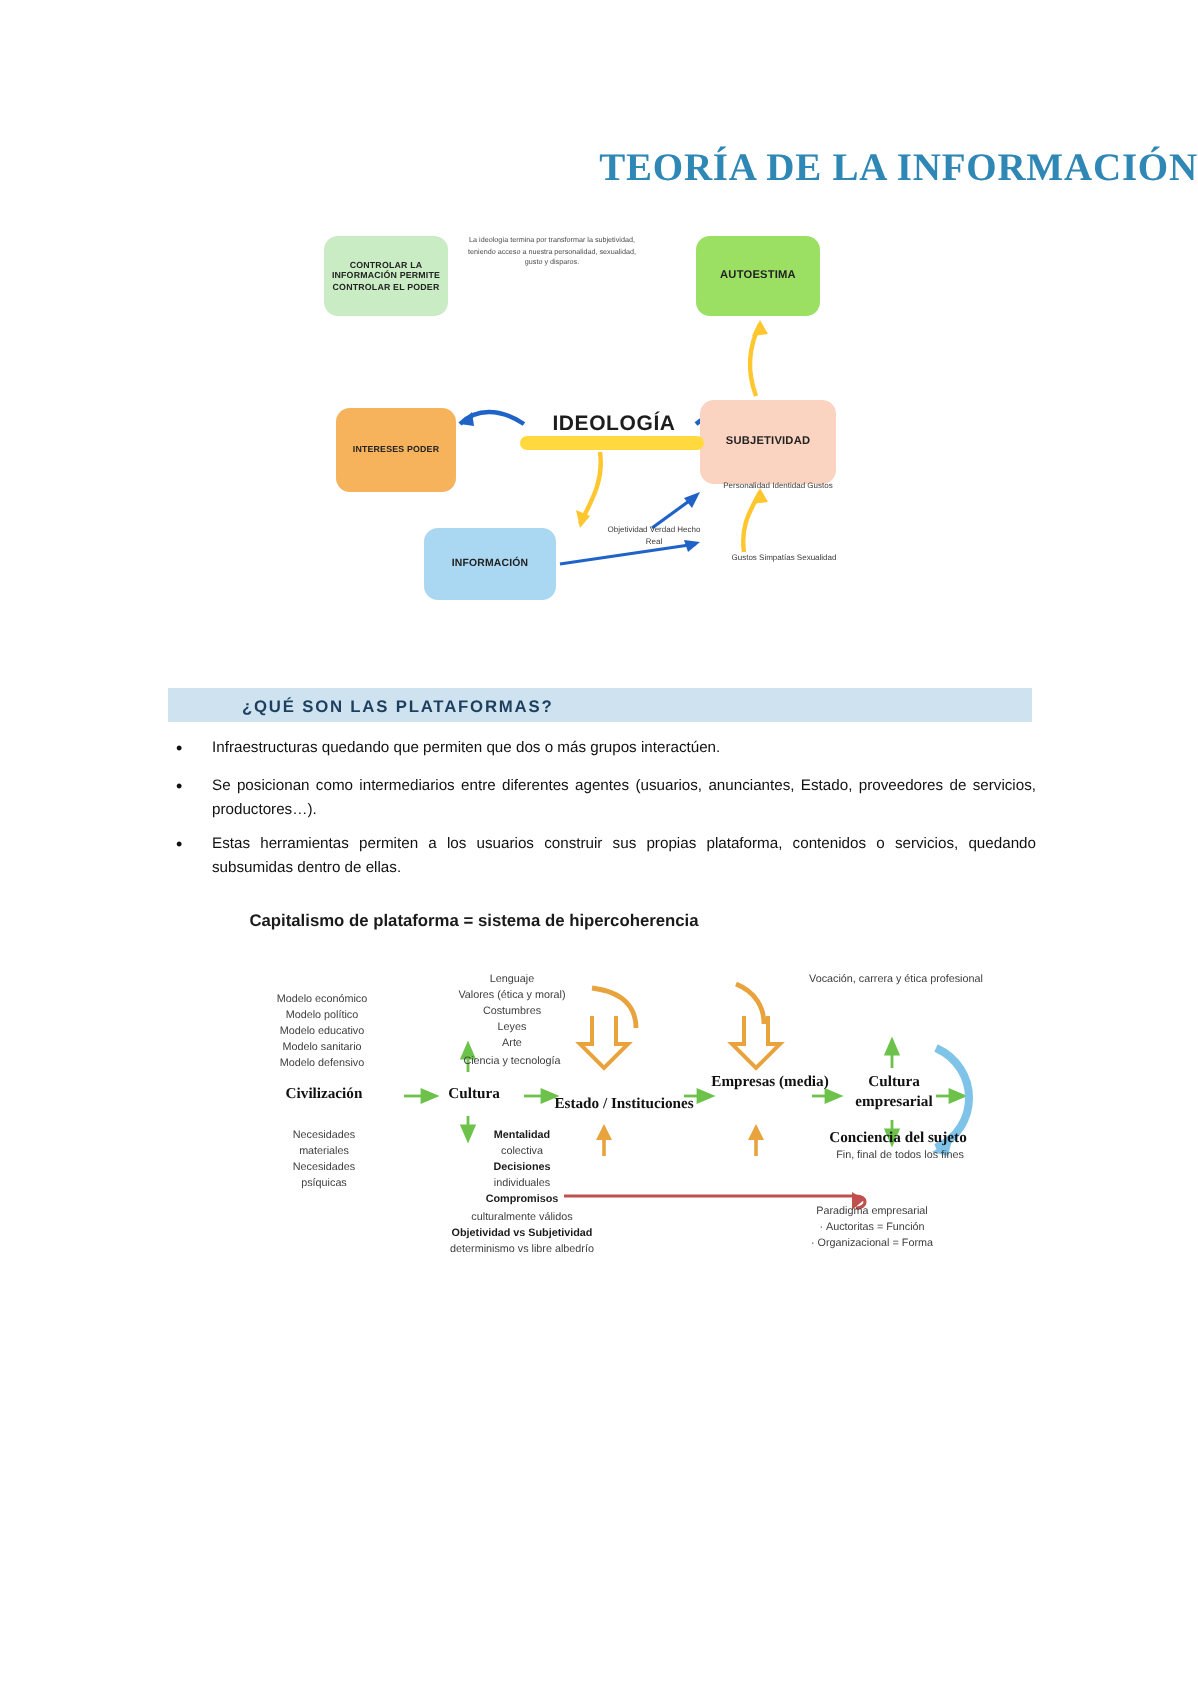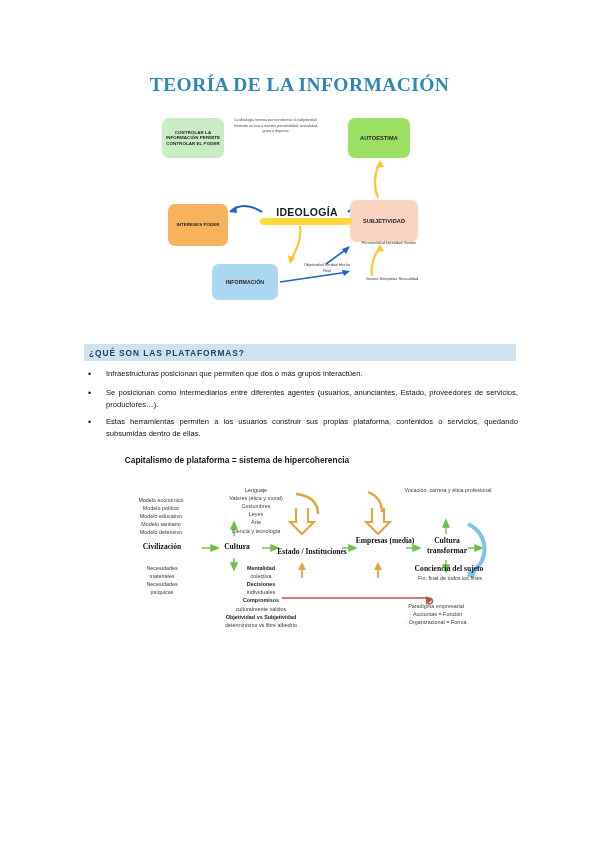--- a/index.html
+++ b/index.html
@@ -5,21 +5,21 @@
   html,body{margin:0;padding:0;}
   body{
     width:599px;height:848px;background:#ffffff;
     font-family:"Liberation Sans", sans-serif;
     color:#1a1a1a;position:relative;overflow:hidden;
   }
   .page{position:absolute;left:0;top:0;width:599px;height:848px;}
 
   
   .doc-title{
-    position:absolute;left:0;top:74px;width:599px;text-align:center;
+    position:absolute;left:0;top:74px;width:599px;text-align:right;
     font-family:"Liberation Serif", serif;font-weight:bold;
     font-size:19.5px;letter-spacing:.4px;color:#2e87b5;
   }
 
   
   .diagram1{position:absolute;left:150px;top:112px;width:310px;height:200px;}
   .d1box{position:absolute;border-radius:7px;display:flex;align-items:center;
     justify-content:center;text-align:center;font-weight:bold;line-height:1.25;
     font-size:4.4px;letter-spacing:.1px;color:#222;padding:2px;box-sizing:border-box;}
   .b-control{left:12px;top:6px;width:62px;height:40px;background:#c9ecc4;}
@@ -49,20 +49,21 @@
   .d1svg{position:absolute;left:0;top:0;width:310px;height:200px;overflow:visible;}
 
   
   .band{
     position:absolute;left:84px;top:344px;width:432px;height:17px;
     background:#cfe2f0;display:flex;align-items:center;
   }
   .band-title{
     font-size:8.4px;font-weight:bold;letter-spacing:.9px;color:#1d3f5e;
     padding-left:5px;
+    margin-left:32px;
   }
 
   
   .bullets{position:absolute;left:84px;top:368px;width:434px;}
   .bullet{display:flex;margin-bottom:5px;}
   .bullet-dot{width:22px;flex:0 0 22px;font-size:9px;line-height:1.5;color:#111;text-align:left;padding-left:4px;box-sizing:border-box;}
   .bullet-txt{flex:1;font-size:7.6px;line-height:1.62;text-align:justify;color:#111;}
 
   
   .d2-title{
@@ -140,21 +141,21 @@
     <div class="d1-mini m-gustos">Gustos Simpatías Sexualidad</div>
   </div>
 
   <div class="band">
     <span class="band-title">¿QUÉ SON LAS PLATAFORMAS?</span>
   </div>
 
   <div class="bullets">
     <div class="bullet">
       <span class="bullet-dot">•</span>
-      <span class="bullet-txt">Infraestructuras posicionan que permiten que dos o más grupos interactúen.</span>
+      <span class="bullet-txt">Infraestructuras quedando que permiten que dos o más grupos interactúen.</span>
     </div>
     <div class="bullet">
       <span class="bullet-dot">•</span>
       <span class="bullet-txt">Se posicionan como intermediarios entre diferentes agentes (usuarios, anunciantes, Estado, proveedores de servicios, productores…).</span>
     </div>
     <div class="bullet">
       <span class="bullet-dot">•</span>
       <span class="bullet-txt">Estas herramientas permiten a los usuarios construir sus propias plataforma, contenidos o servicios, quedando subsumidas dentro de ellas.</span>
     </div>
   </div>
@@ -251,17 +252,17 @@
     <div class="d2txt t-paradigma">
       <span>Paradigma empresarial</span><br>
       <span>·&nbsp;</span><span>Auctoritas = Función</span><br>
       <span>·&nbsp;</span><span>Organizacional = Forma</span>
     </div>
 
     <div class="d2node n-civ">Civilización</div>
     <div class="d2node n-cult">Cultura</div>
     <div class="d2node n-estado">Estado / Instituciones</div>
     <div class="d2node n-empresas">Empresas (media)</div>
-    <div class="d2node n-cultemp">Cultura transformar</div>
+    <div class="d2node n-cultemp">Cultura empresarial</div>
     <div class="d2node n-conciencia">Conciencia del sujeto</div>
   </div>
 
 </div>
 
 </body></html>

